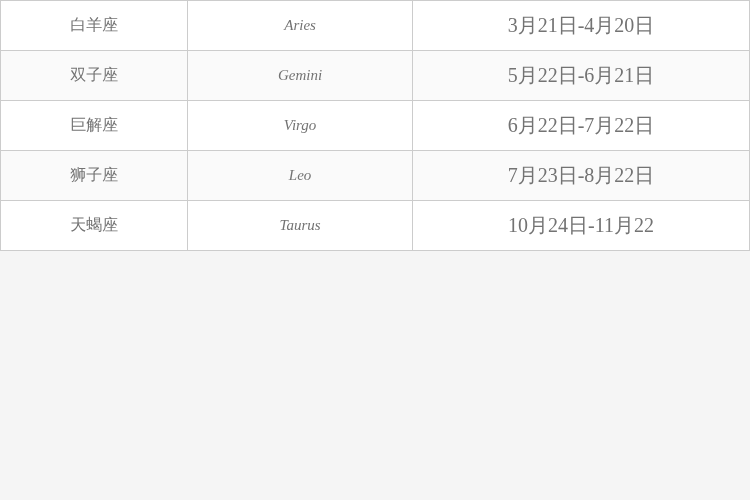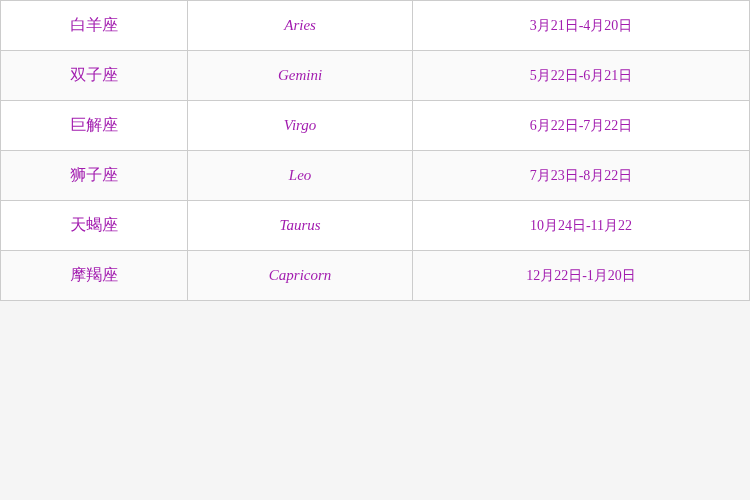--- a/index.html
+++ b/index.html
@@ -22,35 +22,35 @@
     table {
       width: 100%;
       border-collapse: collapse;
       background: #fff;
     }
     td {
       border: 1px solid #ccc;
       text-align: center;
       padding: 10px 8px;
       font-size: 16px;
-      color: #a21caf;
+      color: #737373;
       height: 50px;
     }
     td:first-child {
       width: 25%;
       font-size: 16px;
     }
     td:nth-child(2) {
       width: 30%;
       font-style: italic;
       font-size: 15px;
     }
     td:nth-child(3) {
       width: 45%;
-      font-size: 14px;
+      font-size: 20px;
     }
     tr:nth-child(even) {
       background: #fafafa;
     }
   </style>
 </head>
 <body>
 
 <div class="table-container">
   <table>
@@ -73,20 +73,15 @@
         <tr>
           <td>狮子座</td>
           <td>Leo</td>
           <td>7月23日-8月22日</td>
         </tr>
         <tr>
           <td>天蝎座</td>
           <td>Taurus</td>
           <td>10月24日-11月22</td>
         </tr>
-        <tr>
-          <td>摩羯座</td>
-          <td>Capricorn</td>
-          <td>12月22日-1月20日</td>
-        </tr>
       </tbody>
   </table>
 </div>
 
 </body></html>

